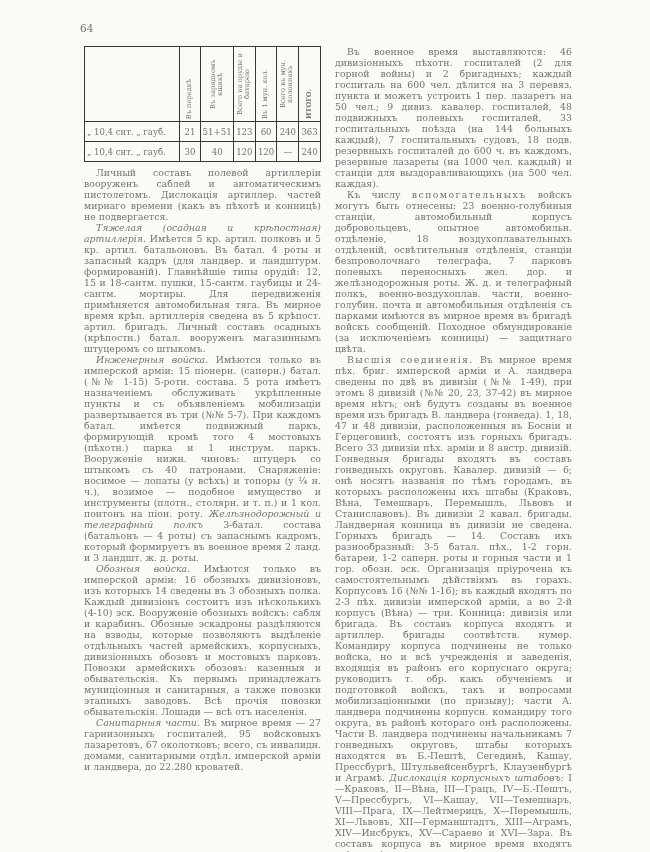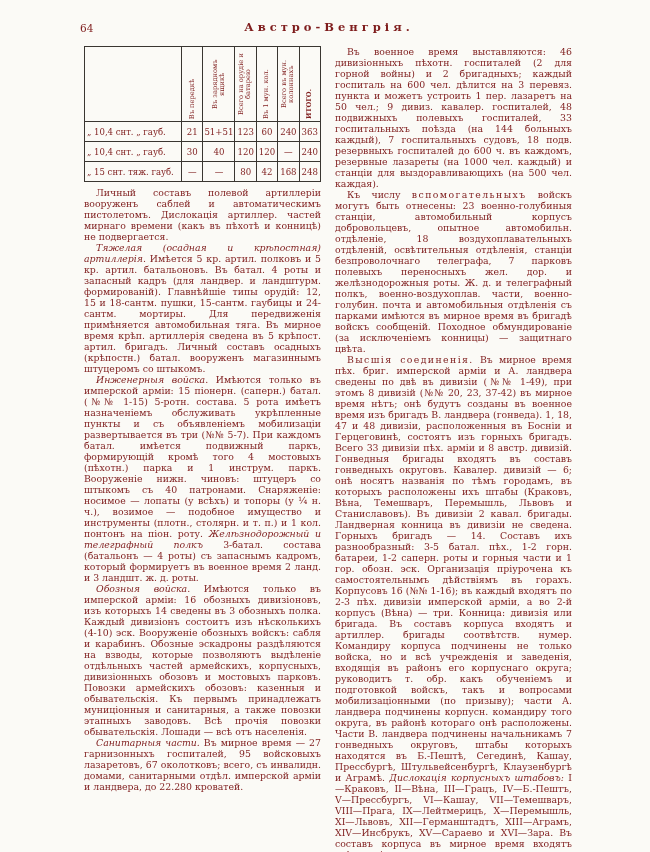--- a/index.html
+++ b/index.html
@@ -6,21 +6,21 @@
   body{
     width:650px;height:852px;
     background:#f2efe9;
     font-family:"DejaVu Serif","Liberation Serif",serif;
   }
   .page{
     position:relative;
     width:650px;height:852px;
     box-sizing:border-box;
     background:#fbfaf6;
-    color:#7f1d1d;
+    color:#737373;
     padding:20px 76px 14px 84px;
     overflow:hidden;
   }
   .header{position:relative;height:18px;margin-bottom:8px;}
   .pagenum{position:absolute;left:-4px;top:2px;font-size:10.5px;}
   .title{
     display:block;text-align:center;
     font-weight:bold;font-size:11.5px;letter-spacing:4px;
   }
   .columns{display:flex;gap:14px;}
@@ -71,21 +71,20 @@
   }
   .corner{width:84px;}
 </style>
 </head>
 <body>
 
 <div class="page">
 
   <div class="header">
     <span class="pagenum">64</span>
-    <span class="title">Австро-Венгрія.</span>
   </div>
 
   <div class="columns">
 
     <div class="col">
 
       <table class="guns">
         <thead>
           <tr>
             <th class="corner"></th>
@@ -121,29 +120,20 @@
           </tr>
           <tr>
             <td class="lbl">„ 10,4 снт. „  гауб.</td>
             <td class="num">30</td>
             <td class="num">40</td>
             <td class="num">120</td>
             <td class="num">120</td>
             <td class="num">—</td>
             <td class="num">240</td>
           </tr>
-          <tr>
-            <td class="lbl">„ 15 снт. тяж. гауб.</td>
-            <td class="num">—</td>
-            <td class="num">—</td>
-            <td class="num">80</td>
-            <td class="num">42</td>
-            <td class="num">168</td>
-            <td class="num">248</td>
-          </tr>
         </tbody>
       </table>
 
       <p class="para"><span>Личный составъ полевой артиллеріи вооруженъ саблей и автоматическимъ пистолетомъ. Дислокація артиллер. частей мирнаго времени (какъ въ пѣхотѣ и конницѣ) не подвергается.</span></p>
       <p class="para"><span class="it">Тяжелая (осадная и крѣпостная) артиллерія.</span><span> Имѣется 5 кр. артил. полковъ и 5 кр. артил. батальоновъ. Въ батал. 4 роты и запасный кадръ (для ландвер. и ландштурм. формированій). Главнѣйшіе типы орудій: 12, 15 и 18-сантм. пушки, 15-сантм. гаубицы и 24-сантм. мортиры. Для передвиженія примѣняется автомобильная тяга. Въ мирное время крѣп. артиллерія сведена въ 5 крѣпост. артил. бригадъ. Личный составъ осадныхъ (крѣпостн.) батал. вооруженъ магазиннымъ штуцеромъ со штыкомъ.</span></p>
       <p class="para"><span class="it">Инженерныя войска.</span><span> Имѣются только въ имперской арміи: 15 піонерн. (саперн.) батал. (№№ 1-15) 5-ротн. состава. 5 рота имѣетъ назначеніемъ обслуживать укрѣпленные пункты и съ объявленіемъ мобилизаціи развертывается въ три (№№ 5-7). При каждомъ батал. имѣется подвижный паркъ, формирующій кромѣ того 4 мостовыхъ (пѣхотн.) парка и 1 инструм. паркъ. Вооруженіе нижн. чиновъ: штуцеръ со штыкомъ съ 40 патронами. Снаряженіе: носимое — лопаты (у всѣхъ) и топоры (у ¼ н. ч.), возимое — подобное имущество и инструменты (плотн., столярн. и т. п.) и 1 кол. понтонъ на піон. роту. </span><span class="it">Желѣзнодорожный и телеграфный полкъ</span><span> 3-батал. состава (батальонъ — 4 роты) съ запаснымъ кадромъ, который формируетъ въ военное время 2 ланд. и 3 ландшт. ж. д. роты.</span></p>
       <p class="para"><span class="it">Обозныя войска.</span><span> Имѣются только въ имперской арміи: 16 обозныхъ дивизіоновъ, изъ которыхъ 14 сведены въ 3 обозныхъ полка. Каждый дивизіонъ состоитъ изъ нѣсколькихъ (4-10) эск. Вооруженіе обозныхъ войскъ: сабля и карабинъ. Обозные эскадроны раздѣляются на взводы, которые позволяютъ выдѣленіе отдѣльныхъ частей армейскихъ, корпусныхъ, дивизіонныхъ обозовъ и мостовыхъ парковъ. Повозки армейскихъ обозовъ: казенныя и обывательскія. Къ первымъ принадлежатъ муниціонныя и санитарныя, а также повозки этапныхъ заводовъ. Всѣ прочія повозки обывательскія. Лошади — всѣ отъ населенія.</span></p>
       <p class="para"><span class="it">Санитарныя части.</span><span> Въ мирное время — 27 гарнизонныхъ госпиталей, 95 войсковыхъ лазаретовъ, 67 околотковъ; всего, съ инвалидн. домами, санитарными отдѣл. имперской арміи и ландвера, до 22.280 кроватей.</span></p>
     </div>
 

